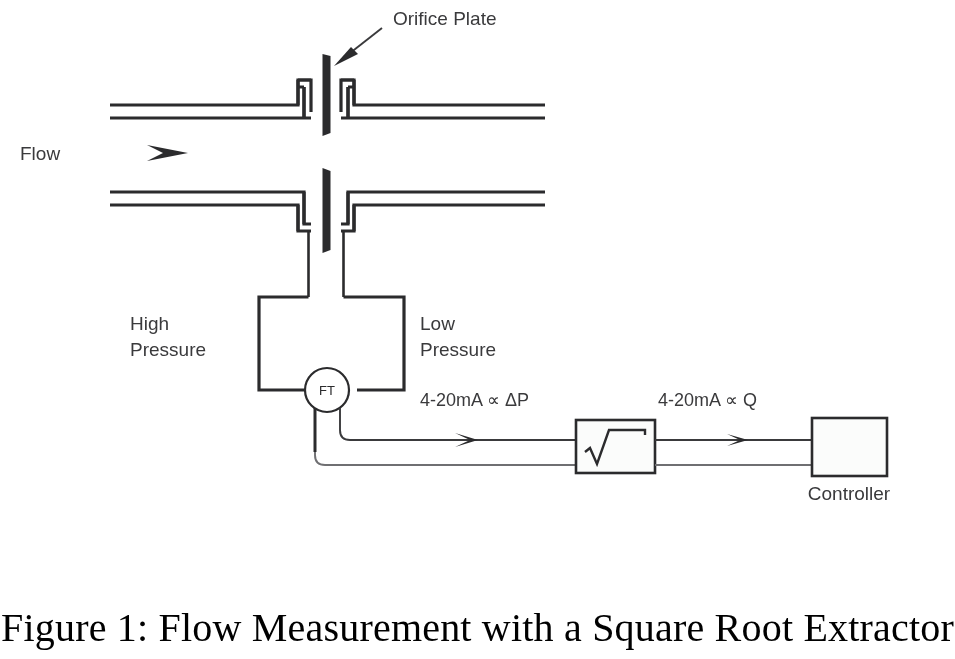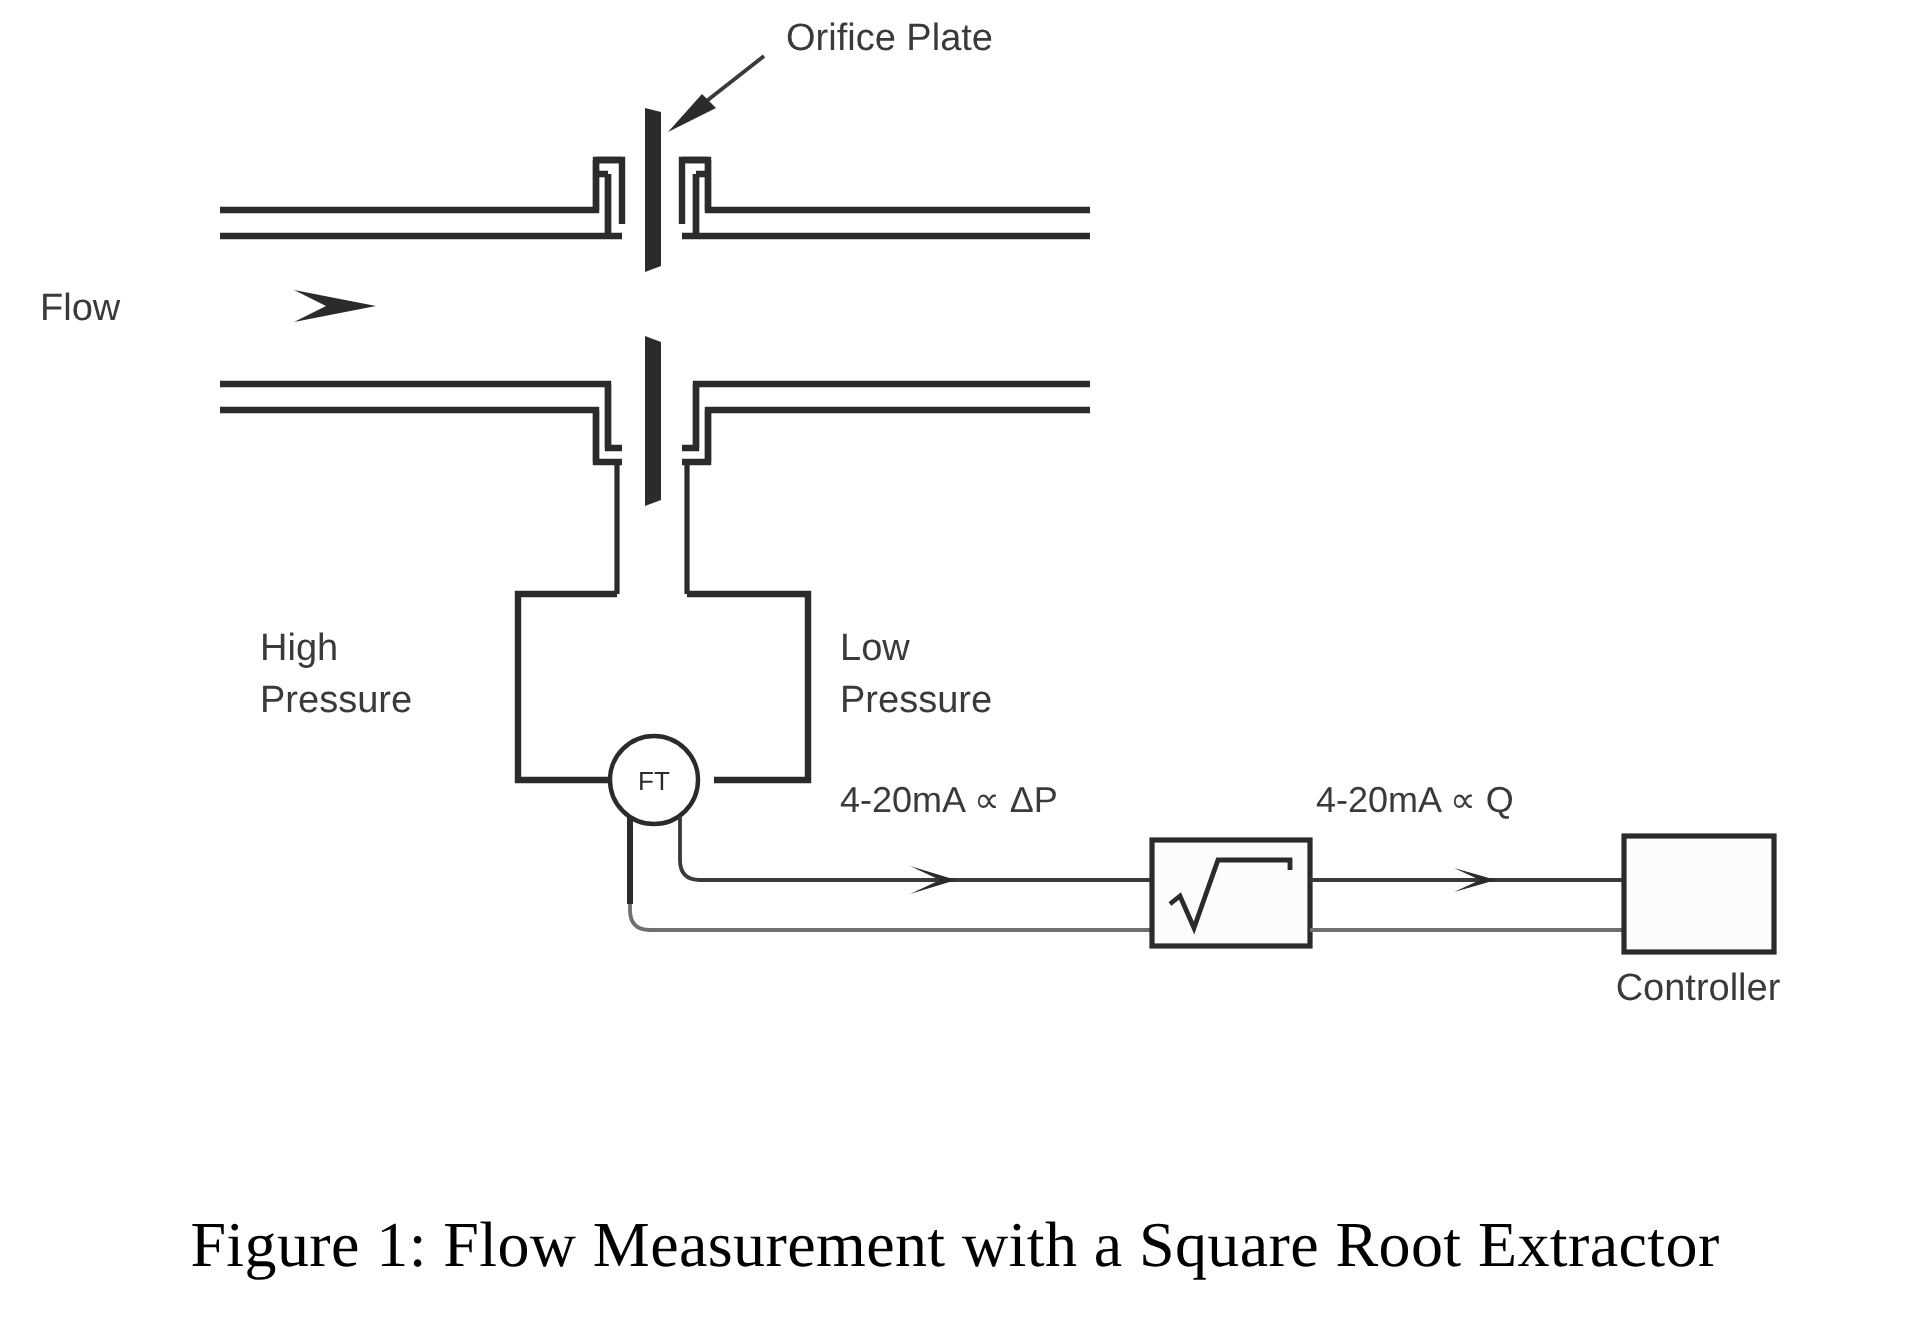--- a/index.html
+++ b/index.html
@@ -45,21 +45,21 @@
     font-size: 13px;
     fill: #2b2b2d;
   }
   .caption {
     position: absolute;
     left: 0;
     top: 604px;
     width: 955px;
     text-align: center;
     font-family: "Liberation Serif", serif;
-    font-size: 32px;
+    font-size: 40px;
     color: #000000;
     letter-spacing: 0.2px;
     white-space: nowrap;
   }
 </style>
 </head>
 <body>
 
 <div id="figure-root">
 

